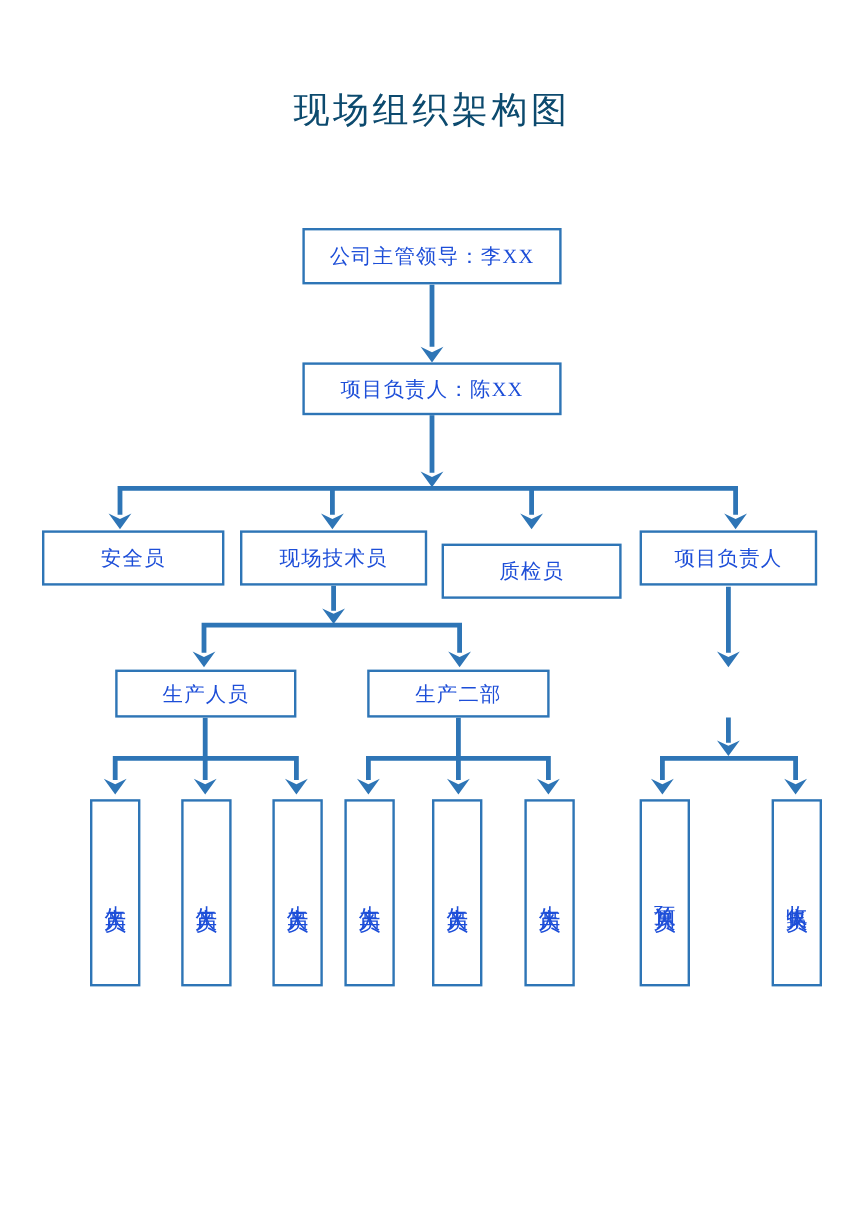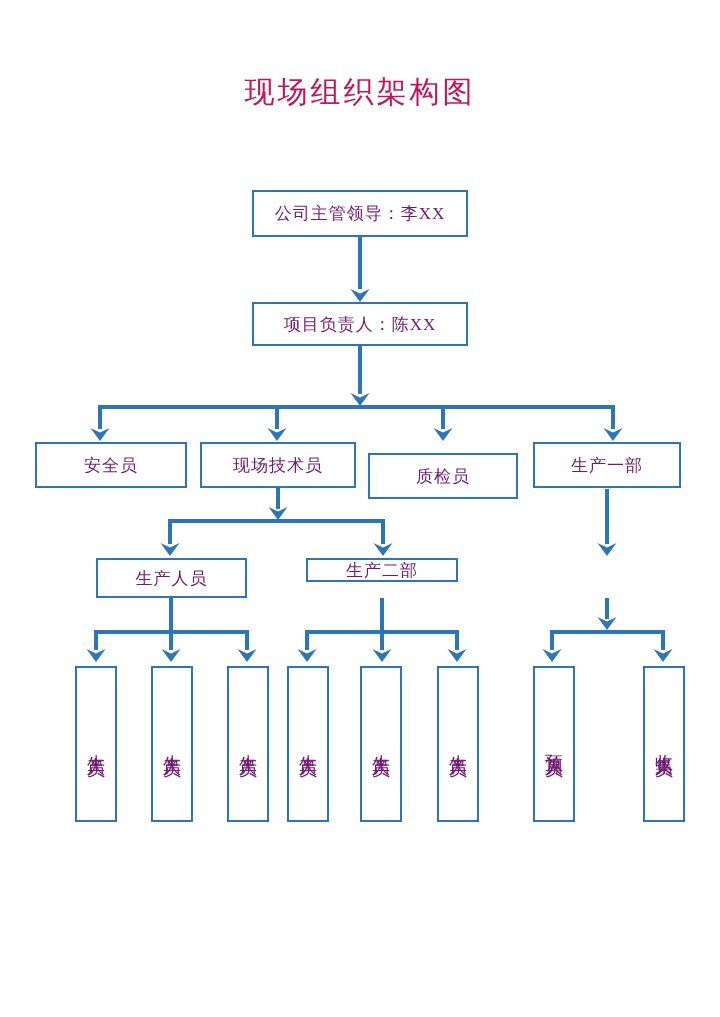--- a/index.html
+++ b/index.html
@@ -2,36 +2,36 @@
 <html><head>
 <meta charset="utf-8">
 <style>
   html,body{margin:0;padding:0;background:#ffffff;}
   .canvas{
     position:relative;width:720px;height:1017px;background:#ffffff;overflow:hidden;
     font-family:"Liberation Serif","DejaVu Serif",serif;
   }
   .title{
     position:absolute;left:0;top:72px;width:720px;text-align:center;
-    font-size:30px;letter-spacing:3px;color:#be185d;font-weight:400;
+    font-size:30px;letter-spacing:3px;color:#0c4a6e;font-weight:400;
   }
   svg.connectors{position:absolute;left:0;top:0;width:720px;height:1017px;}
   .node{
     position:absolute;box-sizing:border-box;border:2px solid #2e75b6;background:#ffffff;
     display:flex;align-items:center;justify-content:center;
-    color:#701a75;font-size:17px;letter-spacing:1px;
+    color:#1d4ed8;font-size:17px;letter-spacing:1px;
   }
   .b-leader  {left:252px;top:190px;width:216px;height:47px;font-size:17px;}
   .b-manager {left:252px;top:302px;width:216px;height:44px;font-size:17px;font-family:Liberation Serif, serif;}
   .b-safety  {left:35px; top:442px;width:152px;height:46px;}
   .b-tech    {left:200px;top:442px;width:156px;height:46px;}
   .b-qc      {left:368px;top:442px;width:150px;height:46px;margin-top:11px;}
   .b-material{left:533px;top:442px;width:148px;height:46px;}
   .b-prod1   {left:96px; top:558px;width:151px;height:40px;}
-  .b-prod2   {left:306px;top:558px;width:152px;height:24px;}
+  .b-prod2   {left:306px;top:558px;width:152px;height:40px;}
   .b-clerk   {left:534px;top:558px;width:147px;height:40px;}
   .vbox{
     top:666px;width:42px;height:156px;font-size:18px;
   }
   .vbox .vtext{
     writing-mode:vertical-rl;text-orientation:upright;letter-spacing:2px;
   }
   .v1{left:75px;}  .v2{left:151px;} .v3{left:227px;}
   .v4{left:287px;} .v5{left:360px;} .v6{left:437px;}
   .v7{left:533px;} .v8{left:643px;}
@@ -85,21 +85,21 @@
       <path d="M663,662 L653.5,649 L663,653.5 L672.5,649 Z"></path>
     </g>
   </svg>
 
   <div class="node b-leader">公司主管领导：李XX</div>
   <div class="node b-manager">项目负责人：陈XX</div>
 
   <div class="node b-tech">现场技术员</div>
   <div class="node b-safety">安全员</div>
   <div class="node b-qc">质检员</div>
-  <div class="node b-material">生产一部</div>
+  <div class="node b-material">项目负责人</div>
 
   <div class="node b-prod1">生产人员</div>
   <div class="node b-prod2">生产二部</div>
 
   <div class="node vbox v1">
     <span class="vtext">生产人员</span>
   </div>
   <div class="node vbox v2">
     <span class="vtext">生产人员</span>
   </div>

